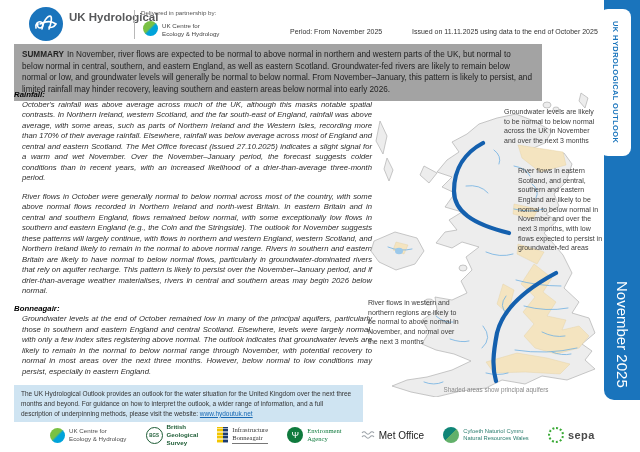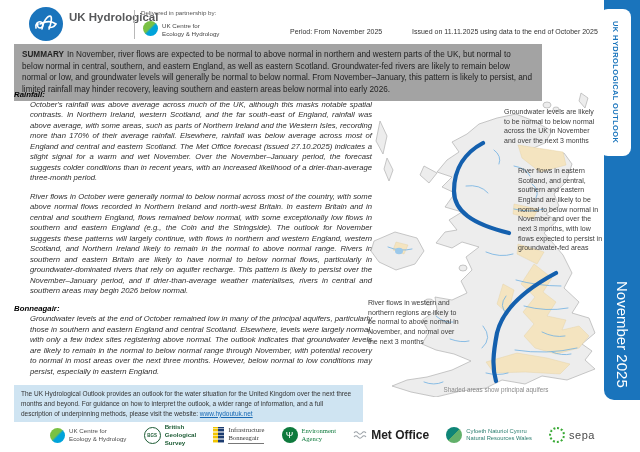--- a/index.html
+++ b/index.html
@@ -23,21 +23,21 @@
   #issued-line { left:412px; top:28px; font-size:7px; color:#333; }
 
   
   #summary-box { left:14px; top:44px; width:528px; background:#a3a3a3; padding:5px 8px;
     font-size:8.2px; line-height:1.42; color:#222; }
   #summary-box b { margin-right:3px; }
 
   
   #body-col { left:14px; top:90px; width:358px;font-style:italic; }
   #body-col h3 { font-size:7.8px; color:#000; margin:0 0 1px 0; }
-  #body-col p { font-size:7.7px; line-height:1.36; text-align:justify; margin:0 0 8px 16px; color:#2e2e2e; }
+  #body-col p { font-size:7.7px; line-height:1.36; text-align:justify; margin:0 0 8px 8px; color:#2e2e2e; }
 
   
   #map-wrap { left:366px; top:92px; width:240px; height:318px; }
   #map-wrap svg { position:absolute; left:0; top:0; }
   .map-ann { position:absolute; font-size:7px; line-height:1.38; color:#3c3c3c; }
   #ann-groundwater { left:138px; top:15px; width:97px; }
   #ann-east { left:152px; top:74px; width:88px; }
   #ann-west { left:2px; top:206px; width:98px; }
   #map-caption { position:absolute; left:50px; top:294px; width:160px; text-align:center;
     font-size:6.3px; color:#8a8a8a; }
@@ -57,26 +57,26 @@
   .bgs-text { color:#1d5c35; font-weight:bold; }
   .dfi-emblem { width:11px; height:16px;
     background:
       repeating-linear-gradient(0deg, rgba(255,255,255,.55) 0 1.5px, transparent 1.5px 3.5px),
       linear-gradient(90deg,#f2c500 0 50%,#1b3b6f 50% 100%); }
   .dfi-text { font-family:"Liberation Serif", serif; color:#3a3a3a; font-size:6.6px; }
   .dfi-text .rule { border-bottom:.8px solid #777; padding-bottom:1px; }
   .ea-circle { width:16px; height:16px; border-radius:50%; background:#0f7a3d; color:#fff;
     display:flex; align-items:center; justify-content:center; font-size:9px; }
   .ea-text { font-family:"Liberation Serif", serif; color:#0f7a3d; font-size:6.6px; }
-  .met-text { font-size:12px; font-weight:bold; color:#222; }
+  .met-text { font-size:10px; font-weight:normal; color:#222; }
   .nrw-circle { width:16px; height:16px; border-radius:50%;
     background:linear-gradient(135deg,#0f8577 0 50%,#62b06a 50% 100%); }
   .nrw-text { font-size:5.8px; color:#2a7d6e; }
   .sepa-circle { width:16px; height:16px; border:2px dotted #39a935; border-radius:50%; }
-  .sepa-text { font-size:11px; font-weight:normal; color:#4a4a4a; letter-spacing:.5px; }
+  .sepa-text { font-size:11px; font-weight:bold; color:#4a4a4a; letter-spacing:.5px; }
 
   
   #side-bar { left:604px; top:0; width:36px; height:400px; background:#1a74bc;
     border-radius:0 0 0 10px; }
   #side-tab { left:600px; top:9px; width:31px; height:147px; background:#fff; border-radius:8px;
     display:flex; align-items:center; justify-content:center; }
   #side-tab span { writing-mode:vertical-rl; font-size:7.5px; font-weight:bold; color:#1a74bc;
     letter-spacing:.4px; white-space:nowrap; }
   #side-month { left:604px; top:268px; width:36px; height:132px; display:flex;
     align-items:center; justify-content:center; }

